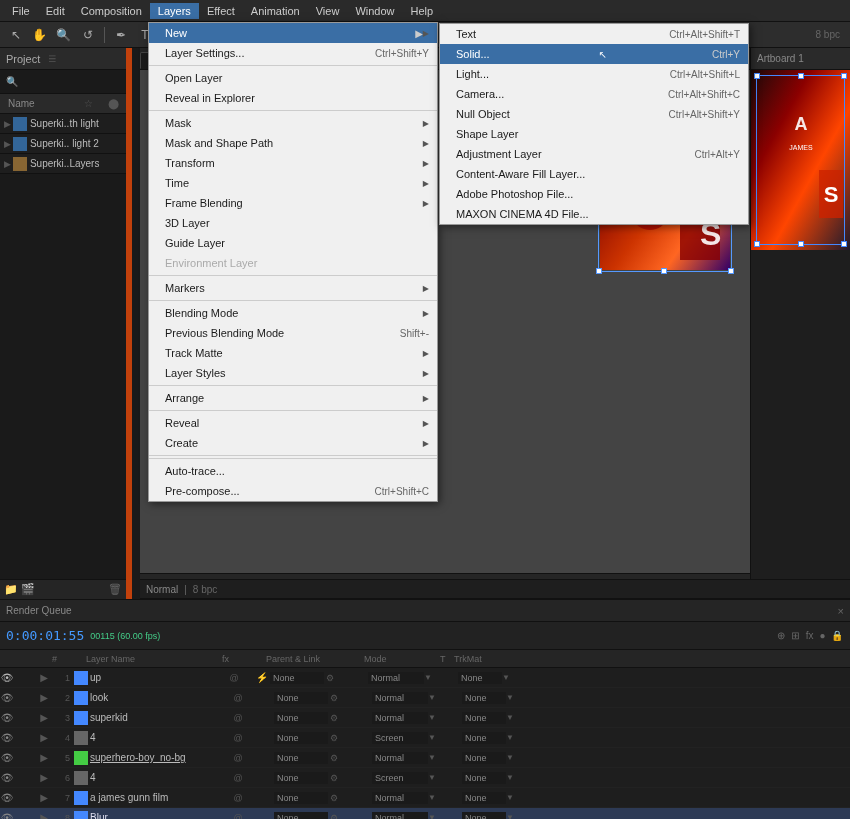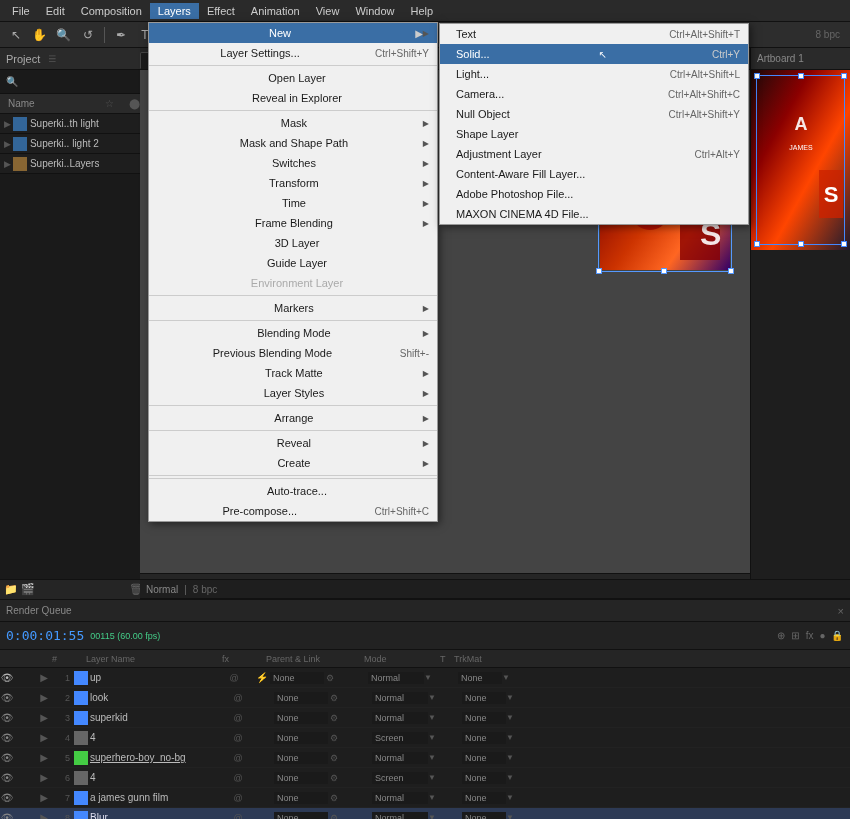--- a/index.html
+++ b/index.html
@@ -129,21 +129,20 @@
 
     
     .menu-overlay {
       position: absolute;
       top: 0;
       left: 0;
       right: 0;
       bottom: 0;
       z-index: 100;
       pointer-events: none;
-      text-align: center;
     }
 
     
     .layer-menu {
       position: absolute;
       top: 22px;
       left: 148px;
       width: 290px;
       background: #f0f0f0;
       border: 1px solid #999;
@@ -256,21 +255,21 @@
   <button class="tool-btn">↺</button>
   <div style="width:1px; height:16px; background:#555; margin:0 2px;"></div>
   <button class="tool-btn">✒</button>
   <button class="tool-btn">T</button>
   <button class="tool-btn">◻</button>
   <div style="width:1px; height:16px; background:#555; margin:0 2px;"></div>
   <div style="flex:1;"></div>
   <span style="font-size:10px; color:#666; margin-right:4px;">8 bpc</span>
 </div>
 
-<div style="position:absolute; top:48px; left:0; width:148px; bottom:220px; background:#1e1e1e; border-right:1px solid #c2410c; display:flex; flex-direction:column;justify-content:center;">
+<div style="position:absolute; top:48px; left:0; width:132px; bottom:220px; background:#1e1e1e; border-right:6px solid #c2410c; display:flex; flex-direction:column;justify-content:center;">
   <div class="panel-header">
     <span>Project</span>
     <span style="margin-left:4px; color:#555; font-size:9px;">☰</span>
   </div>
   <div class="panel-search">
     <span style="color:#666; margin-right:4px; font-size:10px;">🔍</span>
     <input type="text" placeholder="" style="background: transparent; border: none; color: rgb(204, 204, 204); font-size: 11px; width: 100%; outline: none;">
   </div>
   <div class="column-headers">
     <span style="flex:1; padding-left:4px;">Name</span>
@@ -699,23 +698,20 @@
 
     <div class="menu-item has-submenu">
       <span class="menu-item-label">Mask</span>
     </div>
 
     <div class="menu-item has-submenu">
       <span class="menu-item-label">Mask and Shape Path</span>
     </div>
 
 
-    <div class="menu-item has-submenu">
-      <span class="menu-item-label">Switches</span>
-    </div>
 
     <div class="menu-item has-submenu">
       <span class="menu-item-label">Transform</span>
     </div>
 
     <div class="menu-item has-submenu">
       <span class="menu-item-label">Time</span>
     </div>
 
     <div class="menu-item has-submenu">

